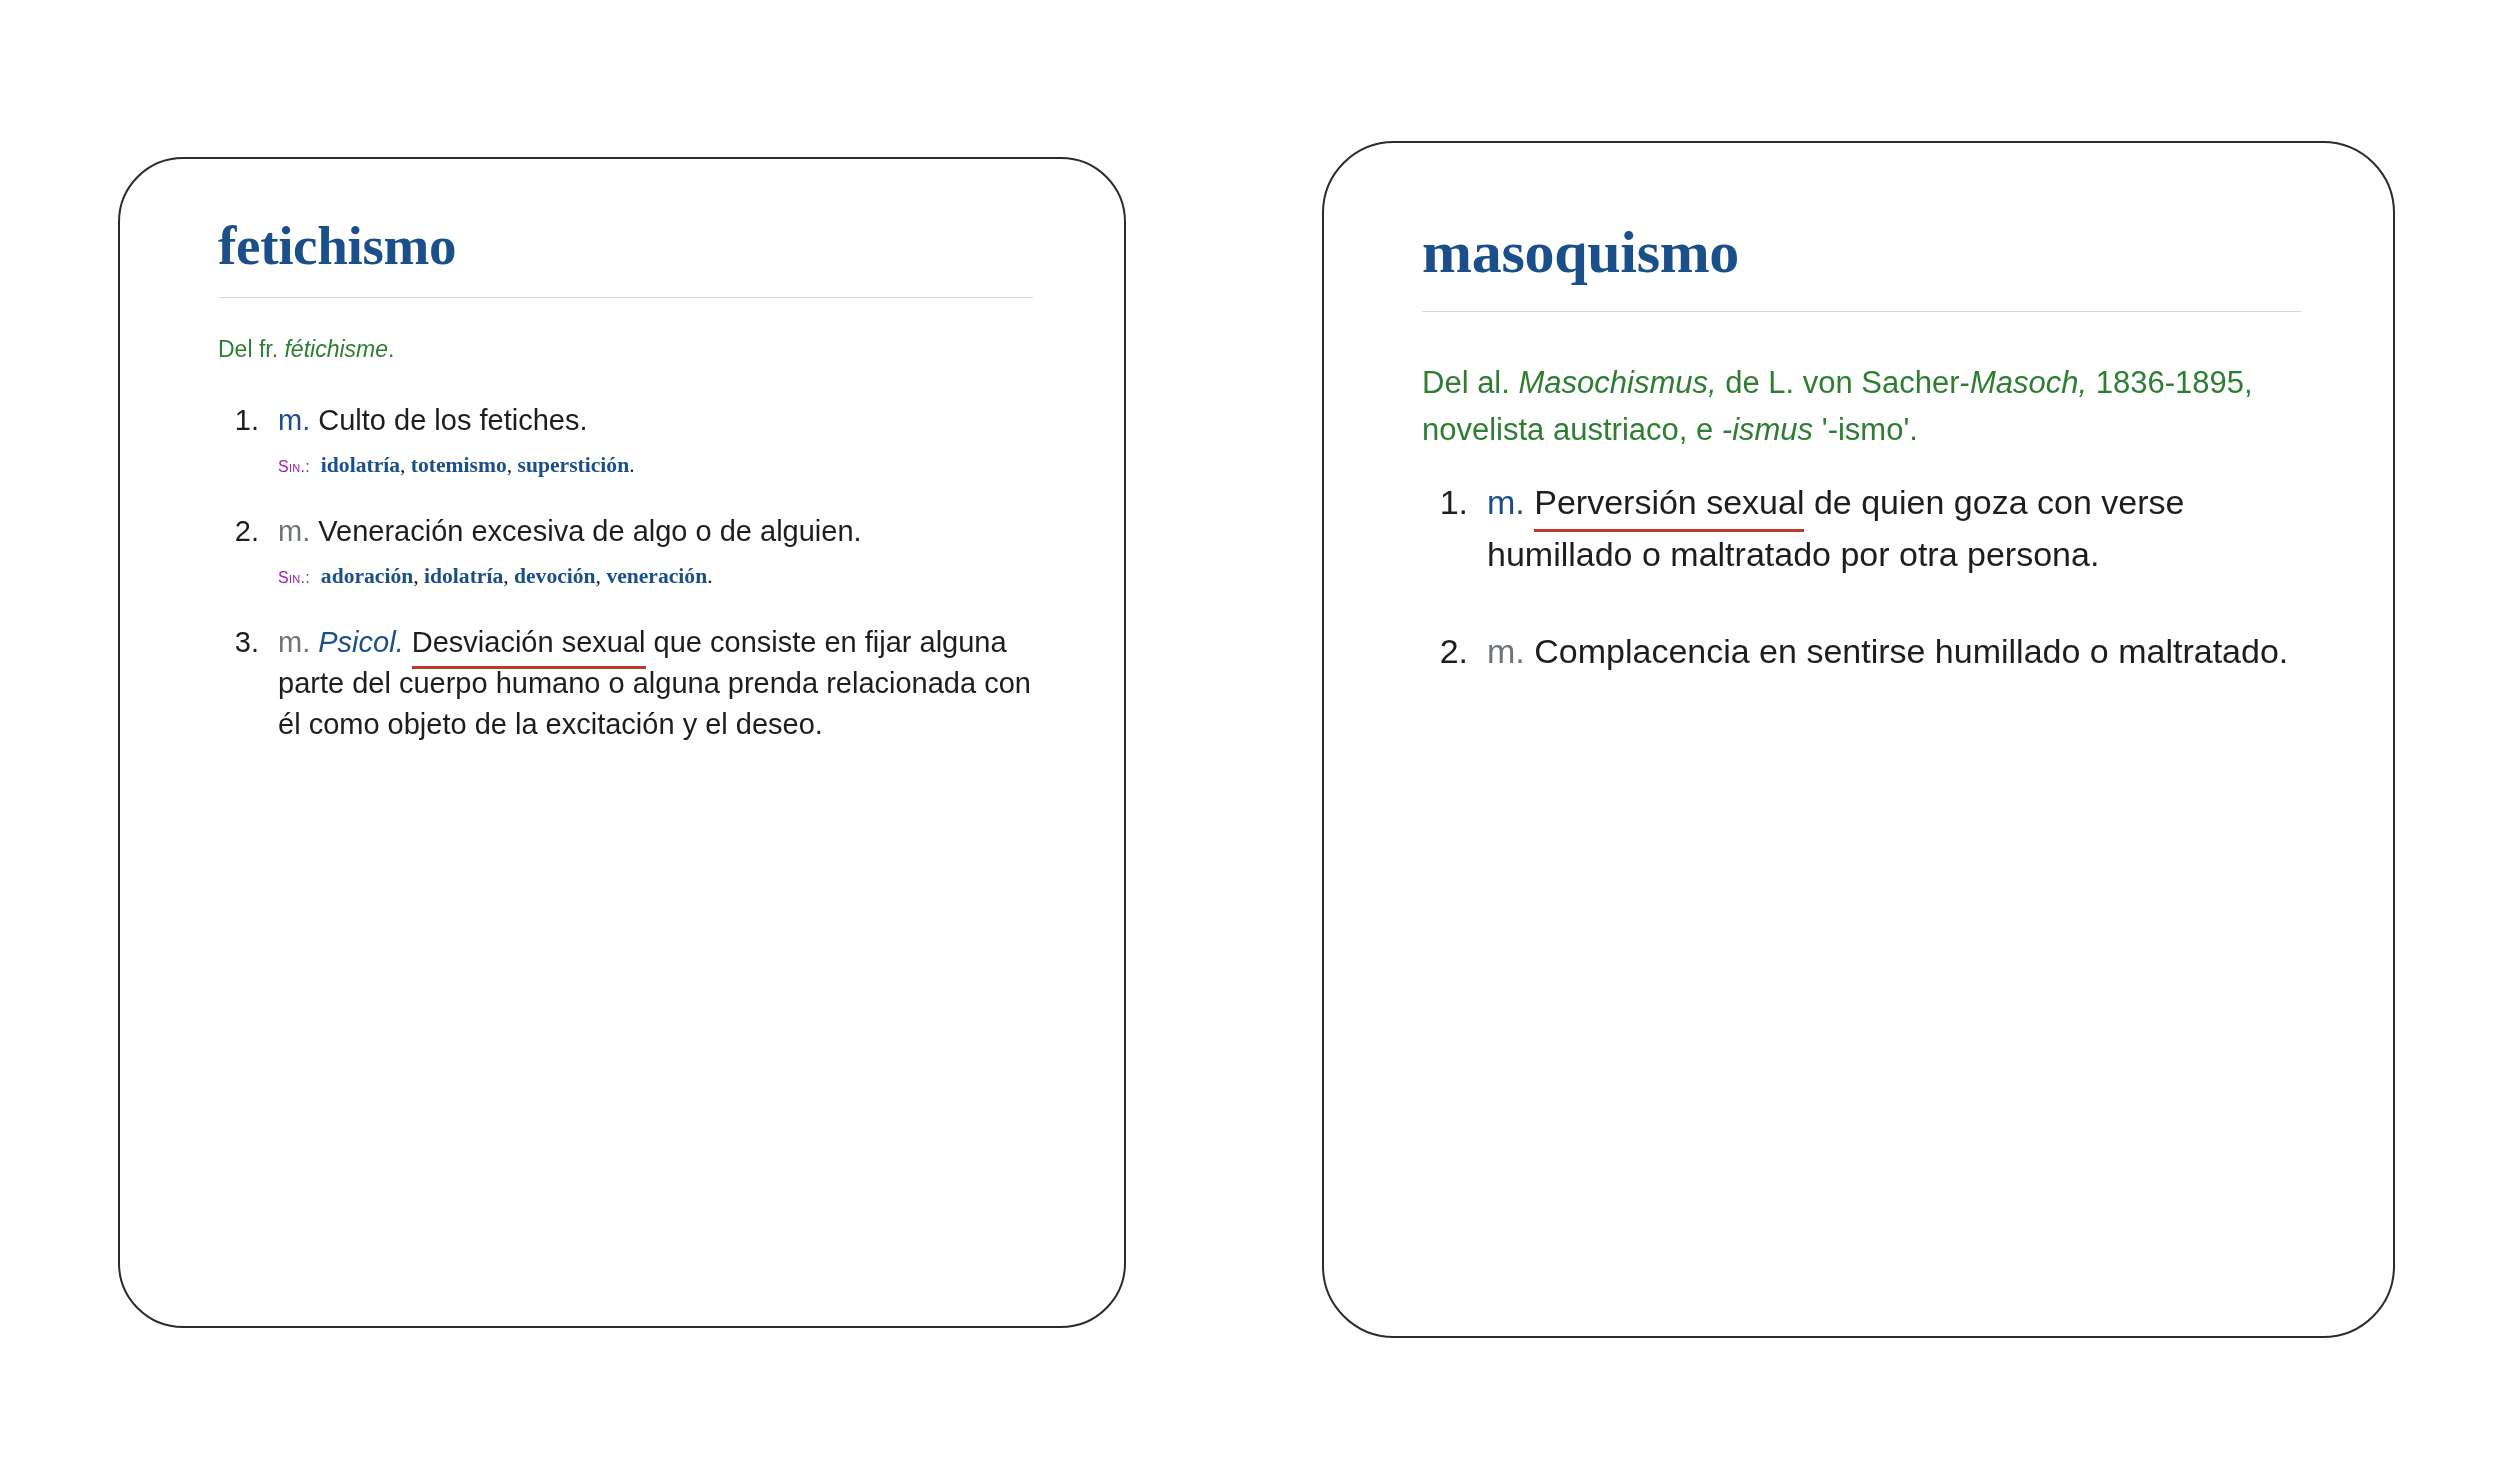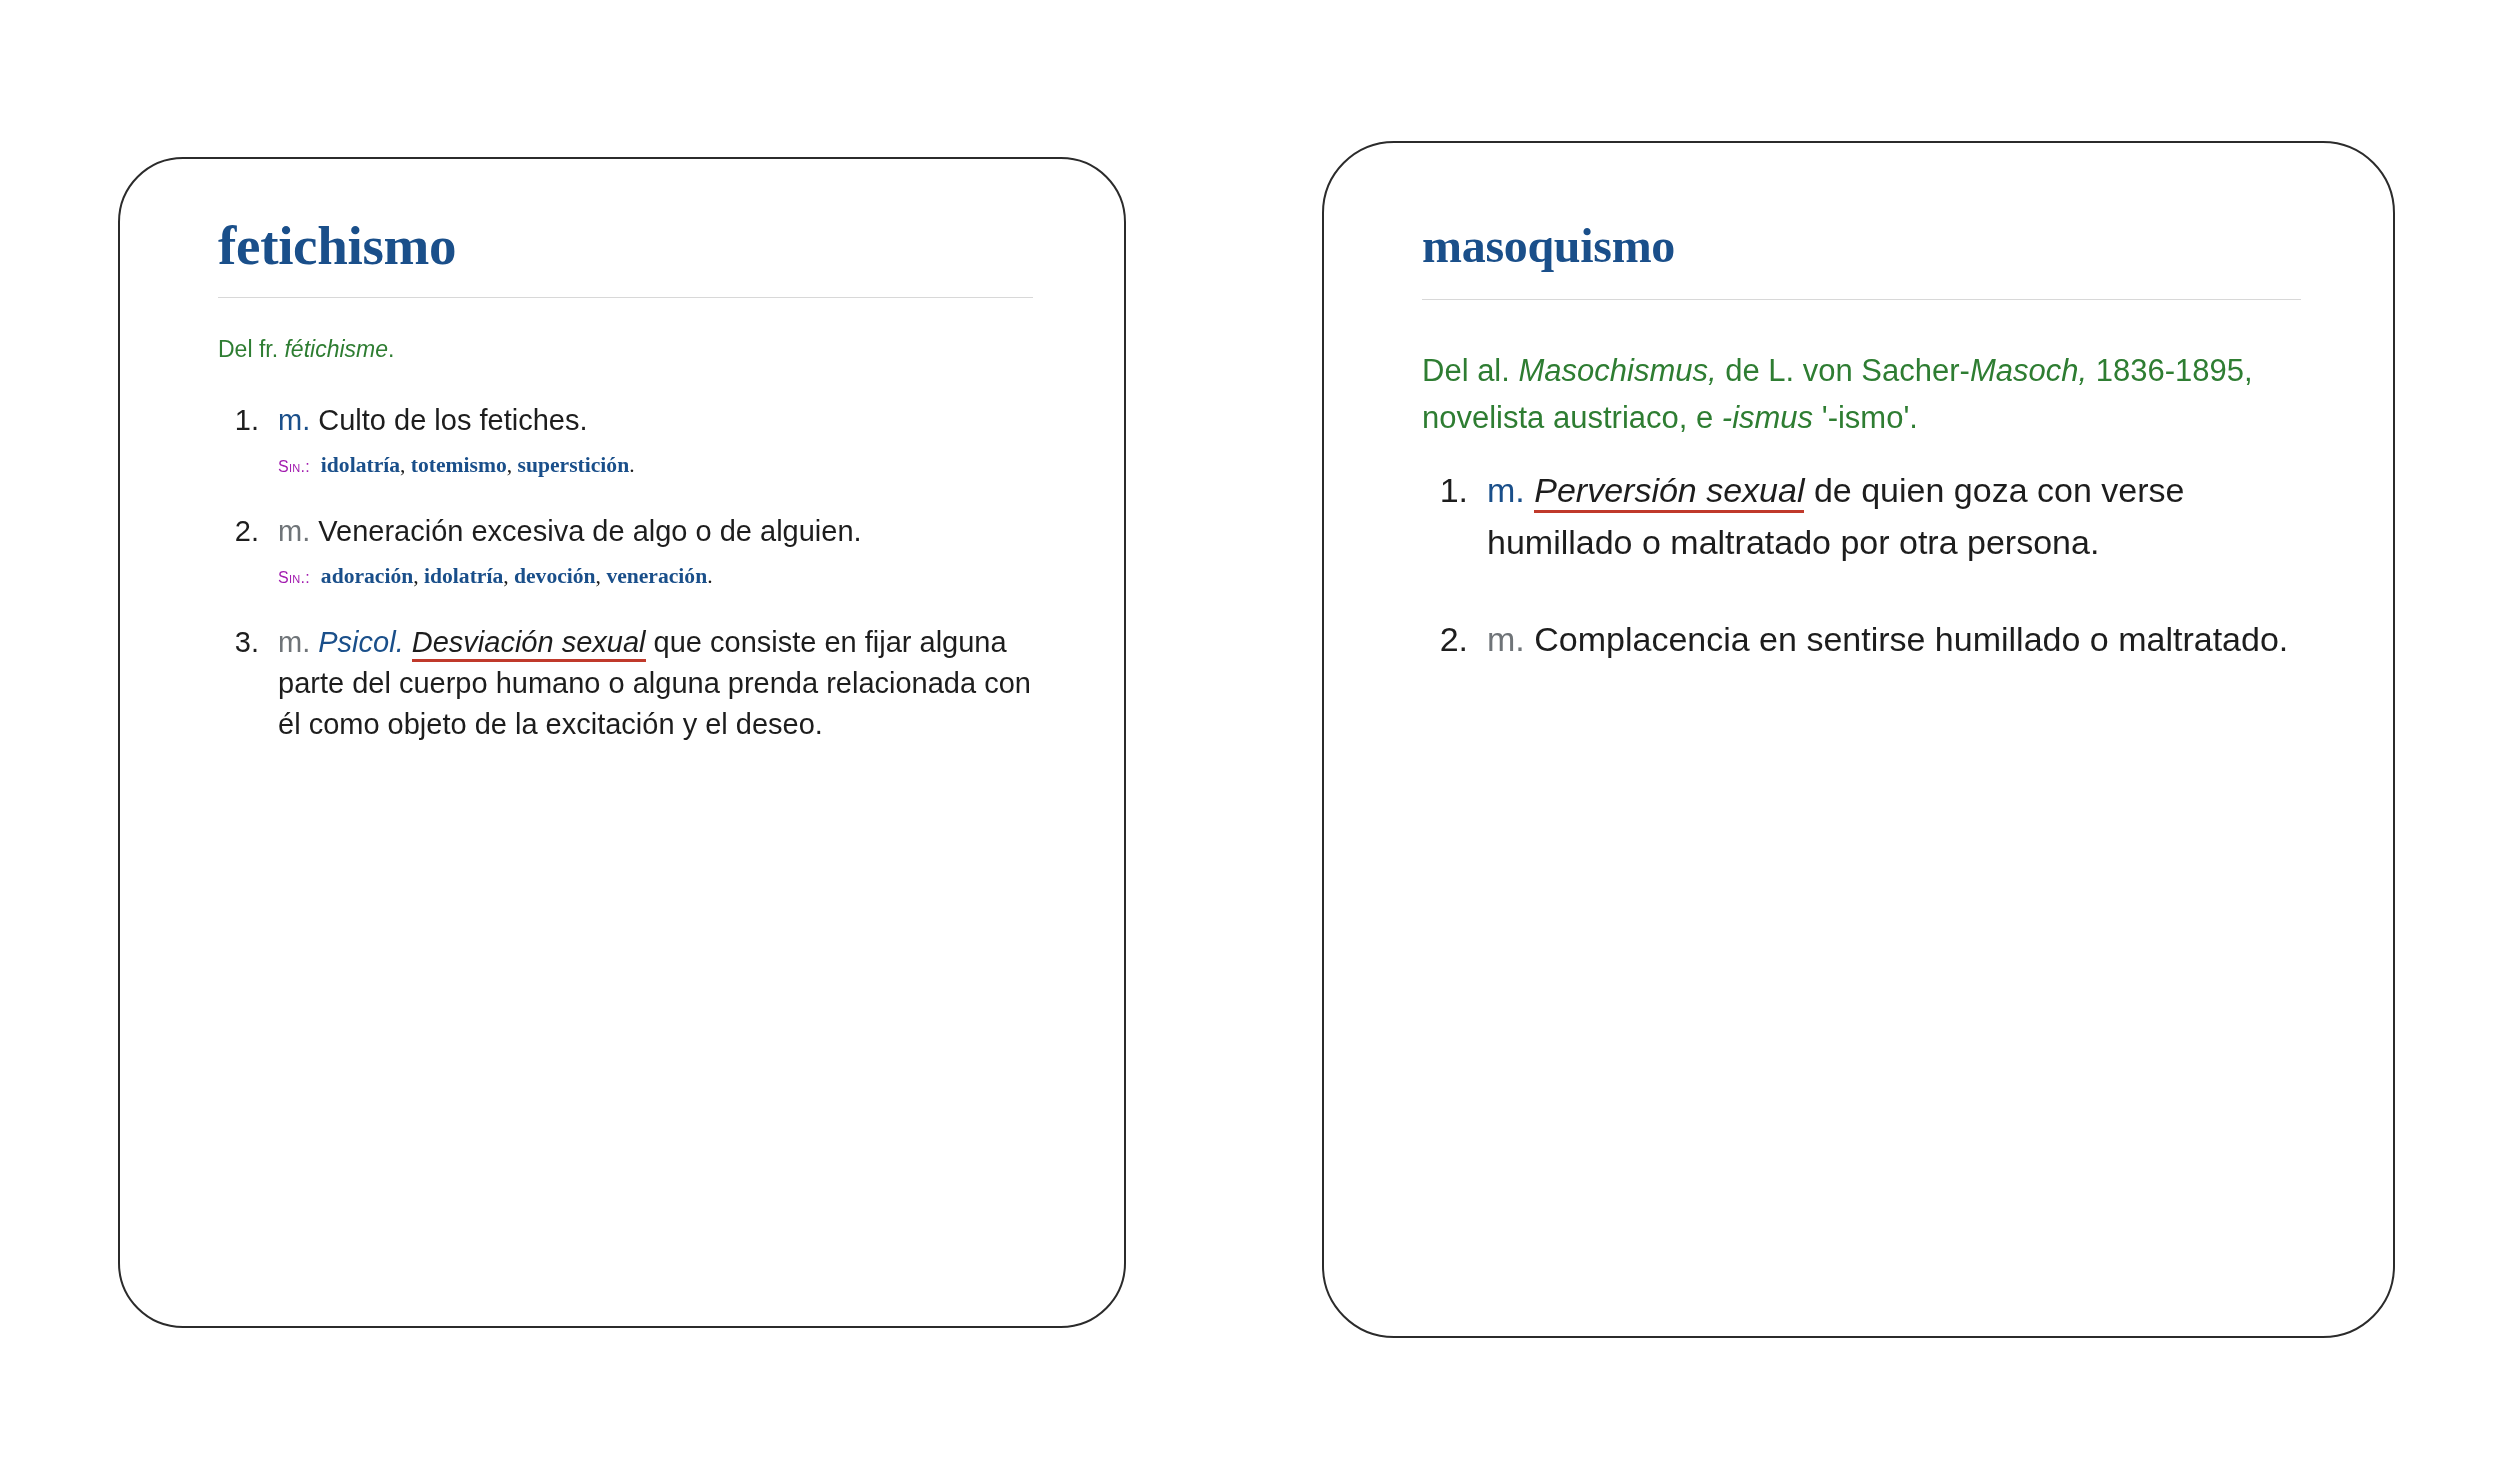--- a/index.html
+++ b/index.html
@@ -94,22 +94,21 @@
     color: #6f7478;
   }
   .gram-blue { color: #1a4f8a; }
   .field {
     color: #1a4f8a;
     font-style: italic;
   }
   .ul-red {
     text-decoration: none;
     border-bottom: 3.3px solid #c0392b;
-    padding-bottom: 1px;
-    font-style: italic;
+    padding-bottom: 8px;
   }
 
   .syn {
     margin-top: 9.2px;
     font-size: 21.6px;
     color: #1d1d1d;
     font-family: "Liberation Serif", serif;
   }
   .syn .lbl {
     color: #a21caf;
@@ -129,21 +128,21 @@
     left: 1322px;
     top: 141px;
     width: 1073px;
     height: 1197px;
     border-radius: 72px;
   }
   #card-masoquismo .inner {
     padding: 79px 92px 0 98px;
   }
   #card-masoquismo .headword {
-    font-size: 48px;
+    font-size: 60px;
     line-height: 1;
     margin: 0 0 29px 0;
   }
   #card-masoquismo .rule { margin: 0 0 48px 0; }
   #card-masoquismo .etym {
     font-size: 31px;
     line-height: 1.5;
     margin-bottom: 24px;
   }
   #card-masoquismo ol.senses > li {

